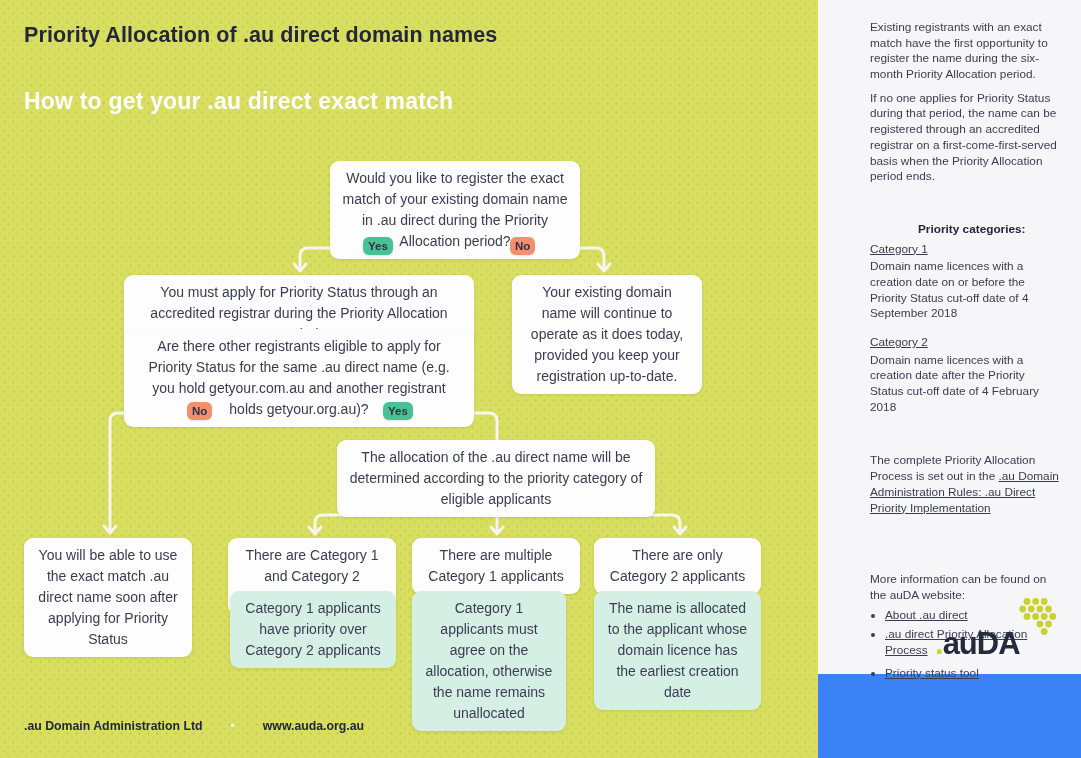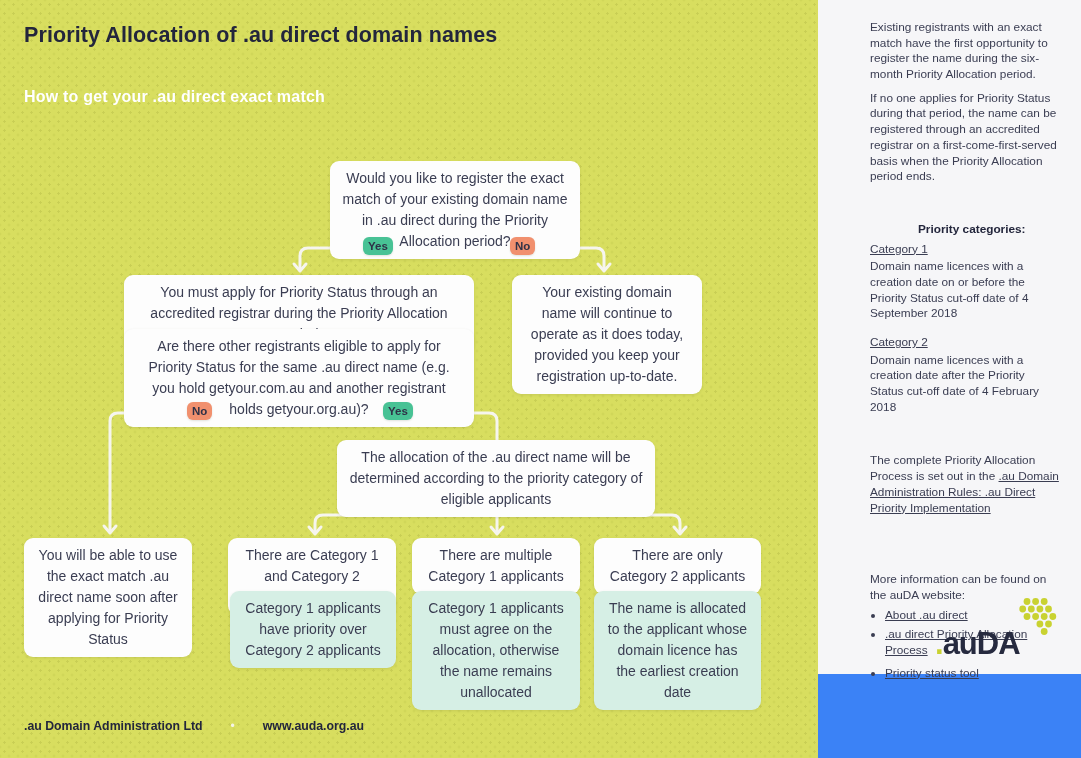--- a/index.html
+++ b/index.html
@@ -18,42 +18,42 @@
     background-size:9px 9px,9px 9px;
     background-position:0 0,4.5px 4.5px;
   }
   .title{
     position:absolute;left:24px;top:22px;margin:0;
     font-size:21.5px;line-height:1.3;font-weight:800;
     color:#23263c;letter-spacing:.1px;
   }
   .subtitle{
     position:absolute;left:24px;top:88px;margin:0;
-    font-size:16px;font-weight:800;color:#ffffff;letter-spacing:.2px;
+    font-size:23px;font-weight:800;color:#ffffff;letter-spacing:.2px;
   }
   
   .node{
     position:absolute;box-sizing:border-box;
     background:#fdfdfd;border-radius:9px;
     display:flex;align-items:center;justify-content:center;text-align:center;
     padding:7px 12px;font-size:14px;line-height:1.5;color:#3a3d52;
     box-shadow:0 1px 3px rgba(70,74,40,.12);
   }
   .node.mint{background:#d6efe5;}
   .n-q1{left:330px;top:161px;width:250px;min-height:59px;}
   .n-apply{left:124px;top:275px;width:350px;min-height:44px;}
   .n-q2{left:124px;top:329px;width:350px;min-height:58px;}
   .n-continue{left:512px;top:275px;width:190px;min-height:75px;}
   .n-alloc{left:337px;top:440px;width:318px;min-height:43px;}
   .n-noresult{left:24px;top:538px;width:168px;min-height:74px;}
   .n-c1{left:228px;top:538px;width:168px;min-height:44px;}
   .n-c2{left:412px;top:538px;width:168px;min-height:44px;}
   .n-c3{left:594px;top:538px;width:167px;min-height:44px;}
   .n-r1{left:230px;top:591px;width:166px;min-height:60px;}
-  .n-r2{left:412px;top:591px;width:168px;min-height:74px;}
+  .n-r2{left:412px;top:591px;width:154px;min-height:74px;}
   .n-r3{left:594px;top:591px;width:167px;min-height:74px;}
   
   .badge{
     position:absolute;border-radius:6px;padding:3px 5px;
     font-size:11.5px;font-weight:700;color:#2e3147;
     box-shadow:0 1px 2px rgba(70,74,40,.15);
   }
   .badge.yes{background:#48c295;}
   .badge.no{background:#f1906e;}
   .b-yes1{left:363px;top:237px;}

